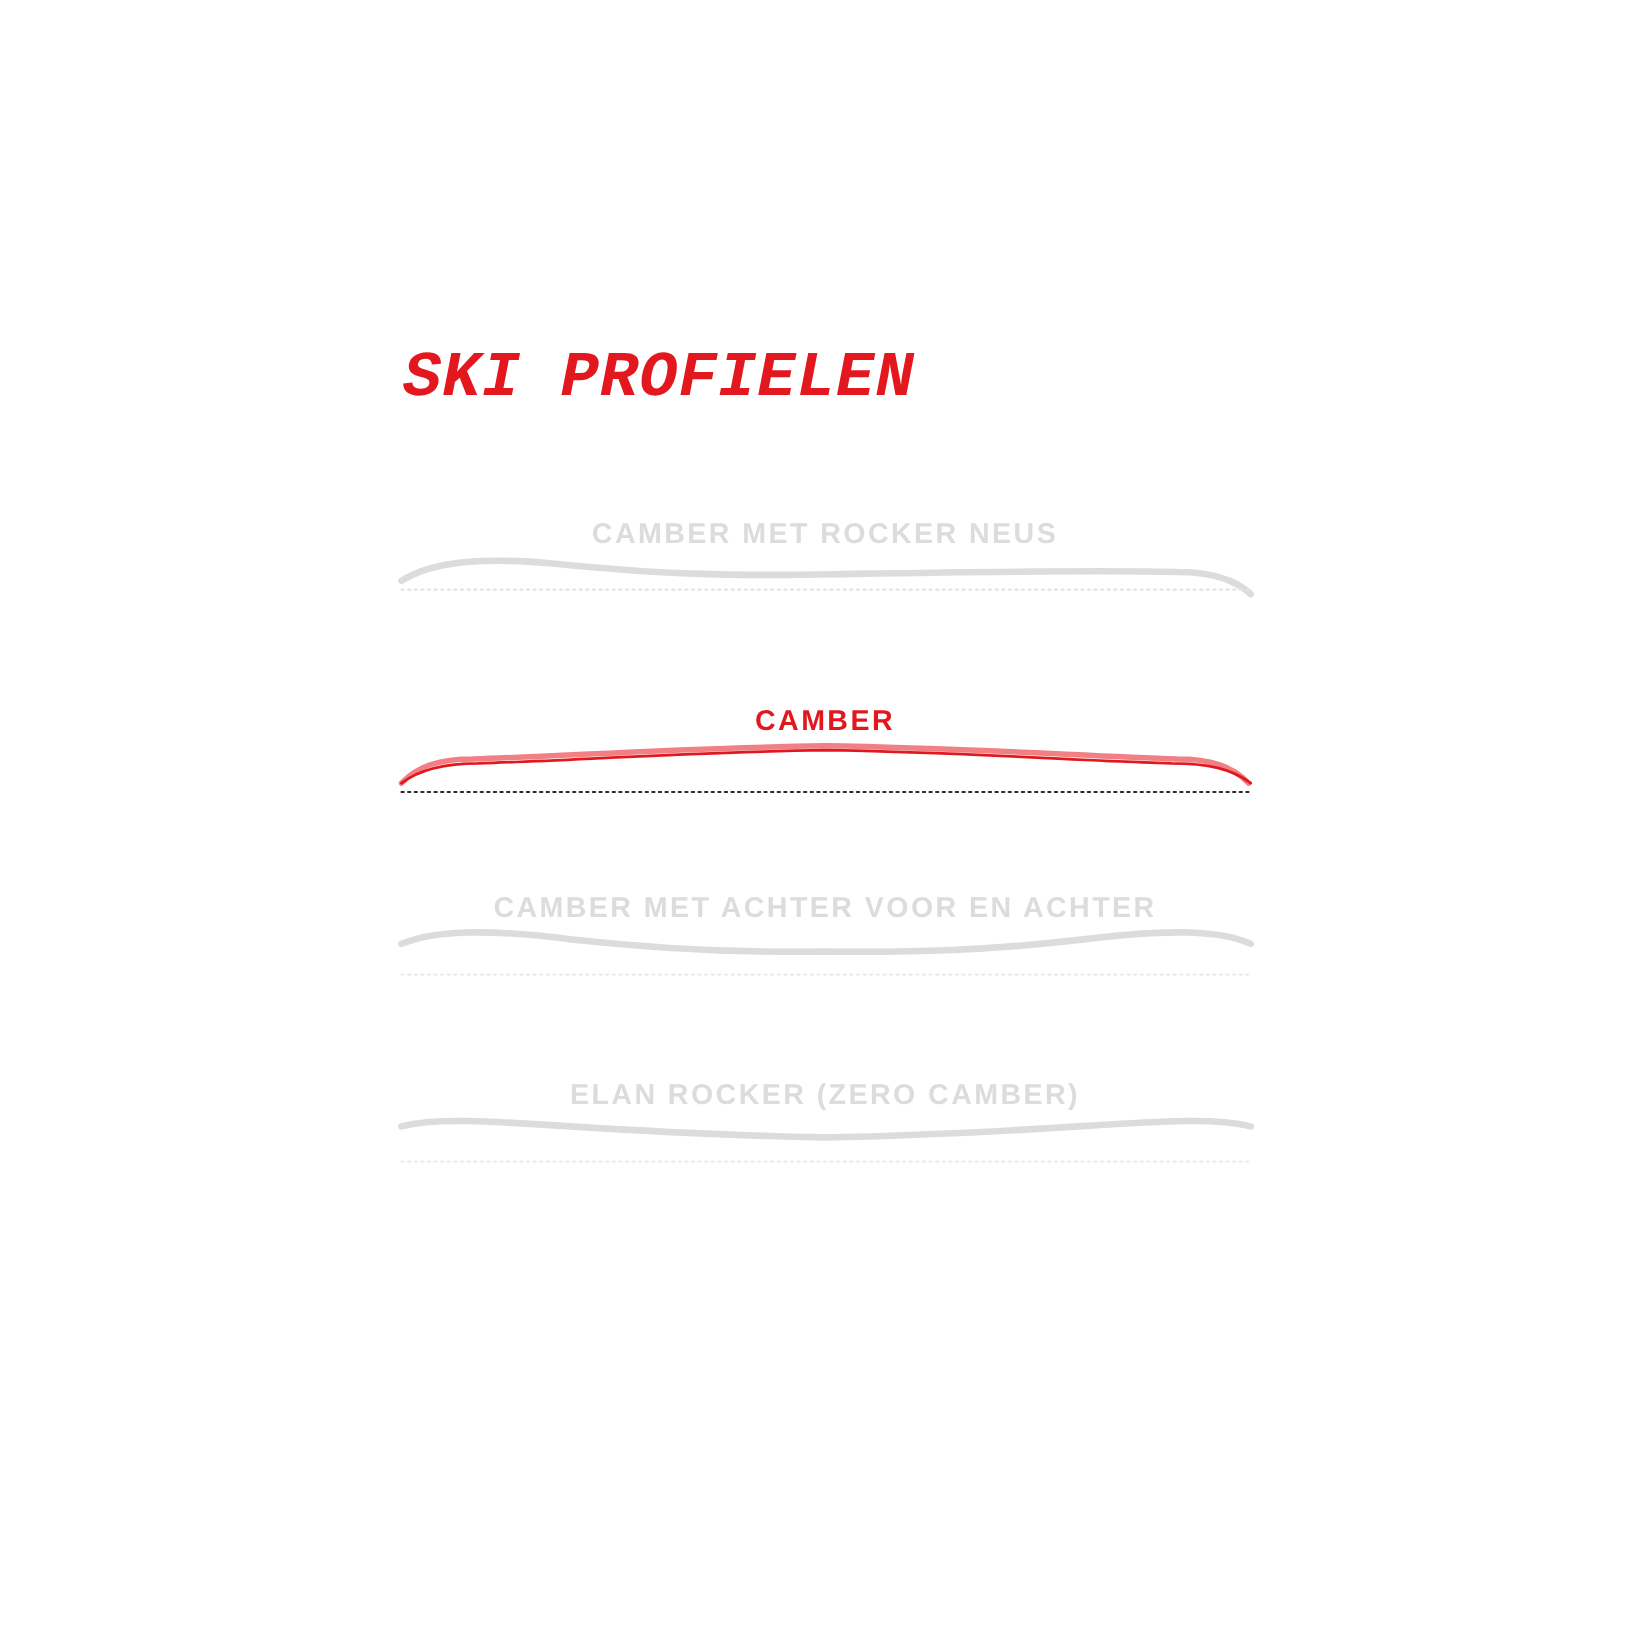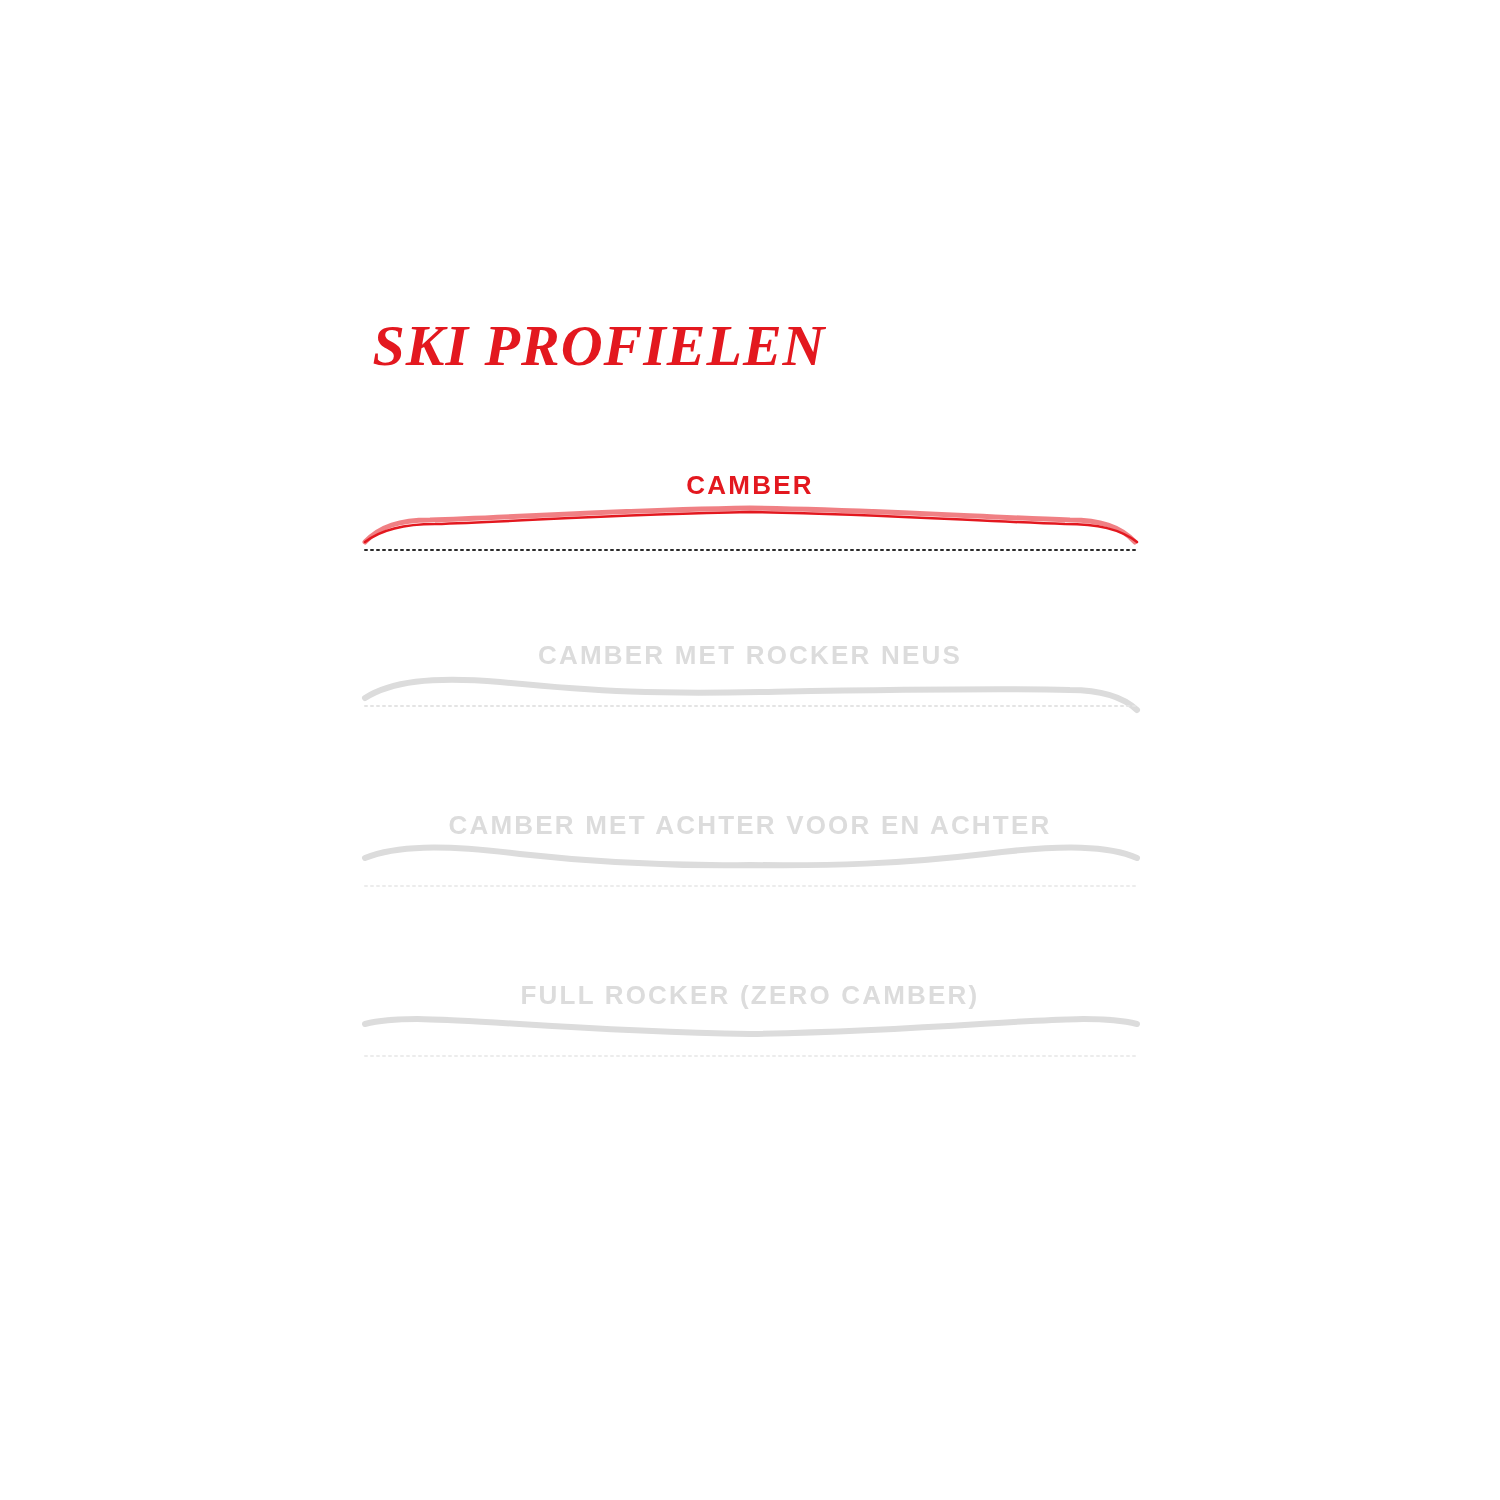--- a/index.html
+++ b/index.html
@@ -18,21 +18,21 @@
     width: 1500px;
     height: 1500px;
     background: #ffffff;
   }
   .title {
     position: absolute;
     top: 312px;
     left: 0;
     width: 1198px;
     text-align: center;
-    font-family: Liberation Serif, serif;
+    font-family: Liberation Mono, monospace;
     font-weight: bold;
     font-style: italic;
     font-size: 58px;
     letter-spacing: 1px;
     color: #e3181f;
     white-space: nowrap;
   }
   .profiles {
     position: absolute;
     top: 470px;
@@ -76,53 +76,53 @@
 </style>
 </head>
 <body>
 
 <div class="page">
 
   <div class="title">SKI PROFIELEN</div>
 
   <div class="profiles">
 
+    <div class="profile dim">
+      <div class="profile-label">CAMBER MET ROCKER NEUS</div>
+      <div class="profile-art">
+        <svg width="1500" height="110" viewBox="0 0 1500 110">
+          <path d="M365,44 C390,28 430,22 500,28 C600,38 660,40 760,38 C880,36 990,34 1070,36 C1100,36 1122,42 1137,56" fill="none" stroke="#dcdcdc" stroke-width="6" stroke-linecap="round"></path>
+          <path d="M365,52 L1137,52" fill="none" stroke="#e4e4e4" stroke-width="2" stroke-dasharray="2 4" stroke-linecap="round"></path>
+        </svg>
+      </div>
+    </div>
+
     <div class="profile active">
       <div class="profile-label">CAMBER</div>
       <div class="profile-art">
         <svg width="1500" height="110" viewBox="0 0 1500 110">
           <path d="M365,58 C380,42 400,36 430,36 C520,33 620,26 750,24 C880,26 980,33 1070,36 C1100,36 1120,42 1135,58" fill="none" stroke="#e3181f" stroke-width="5" stroke-linecap="round" opacity="0.55"></path>
           <path d="M365,58 C382,45 405,40 435,40 C525,37 625,30 750,28 C875,30 975,37 1065,40 C1098,40 1120,45 1137,58" fill="none" stroke="#e3181f" stroke-width="2.5" stroke-linecap="round"></path>
           <path d="M365,66 L1137,66" fill="none" stroke="#2b2b2b" stroke-width="2" stroke-dasharray="2 4" stroke-linecap="round"></path>
-        </svg>
-      </div>
-    </div>
-
-    <div class="profile dim">
-      <div class="profile-label">CAMBER MET ROCKER NEUS</div>
-      <div class="profile-art">
-        <svg width="1500" height="110" viewBox="0 0 1500 110">
-          <path d="M365,44 C390,28 430,22 500,28 C600,38 660,40 760,38 C880,36 990,34 1070,36 C1100,36 1122,42 1137,56" fill="none" stroke="#dcdcdc" stroke-width="6" stroke-linecap="round"></path>
-          <path d="M365,52 L1137,52" fill="none" stroke="#e4e4e4" stroke-width="2" stroke-dasharray="2 4" stroke-linecap="round"></path>
         </svg>
       </div>
     </div>
 
     <div class="profile dim">
       <div class="profile-label">CAMBER MET ACHTER VOOR EN ACHTER</div>
       <div class="profile-art">
         <svg width="1500" height="110" viewBox="0 0 1500 110">
           <path d="M365,34 C395,22 440,20 520,30 C610,40 680,42 750,41 C830,42 900,40 985,30 C1065,20 1110,22 1137,34" fill="none" stroke="#dcdcdc" stroke-width="6" stroke-linecap="round"></path>
           <path d="M365,62 L1137,62" fill="none" stroke="#ececec" stroke-width="2" stroke-dasharray="2 4" stroke-linecap="round"></path>
         </svg>
       </div>
     </div>
 
     <div class="profile dim">
-      <div class="profile-label">FULL ROCKER (ZERO CAMBER)</div>
+      <div class="profile-label">ELAN ROCKER (ZERO CAMBER)</div>
       <div class="profile-art">
         <svg width="1500" height="110" viewBox="0 0 1500 110">
           <path d="M365,30 C420,16 520,36 750,40 C980,36 1080,16 1137,30" fill="none" stroke="#dcdcdc" stroke-width="6" stroke-linecap="round"></path>
           <path d="M365,62 L1137,62" fill="none" stroke="#ececec" stroke-width="2" stroke-dasharray="2 4" stroke-linecap="round"></path>
         </svg>
       </div>
     </div>
 
 
   </div>

